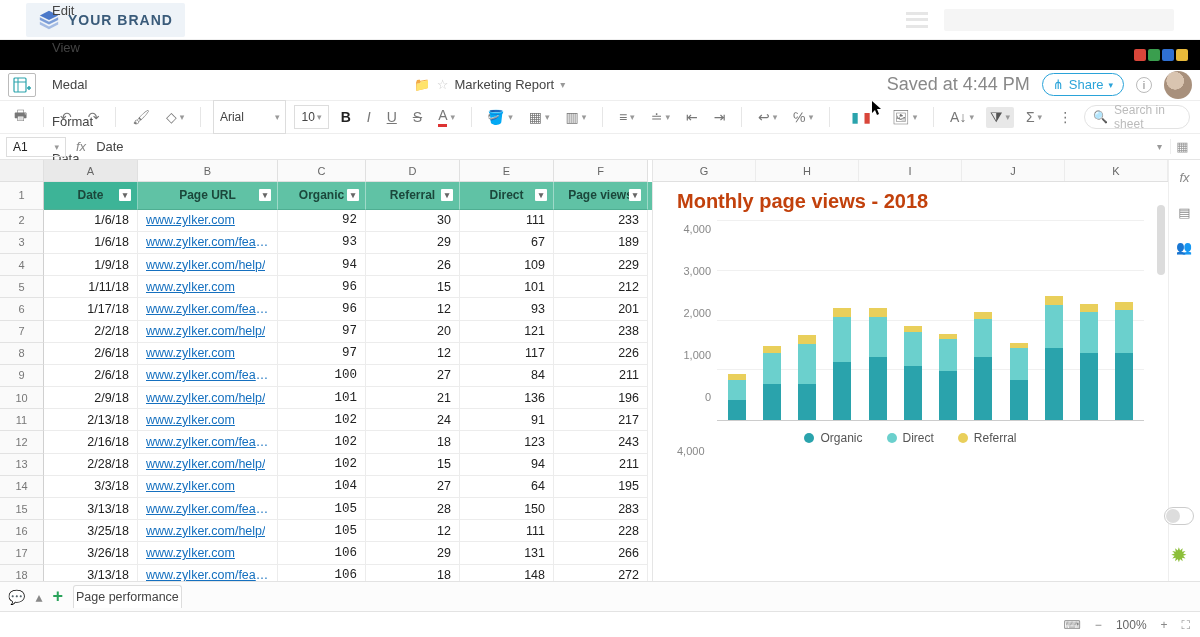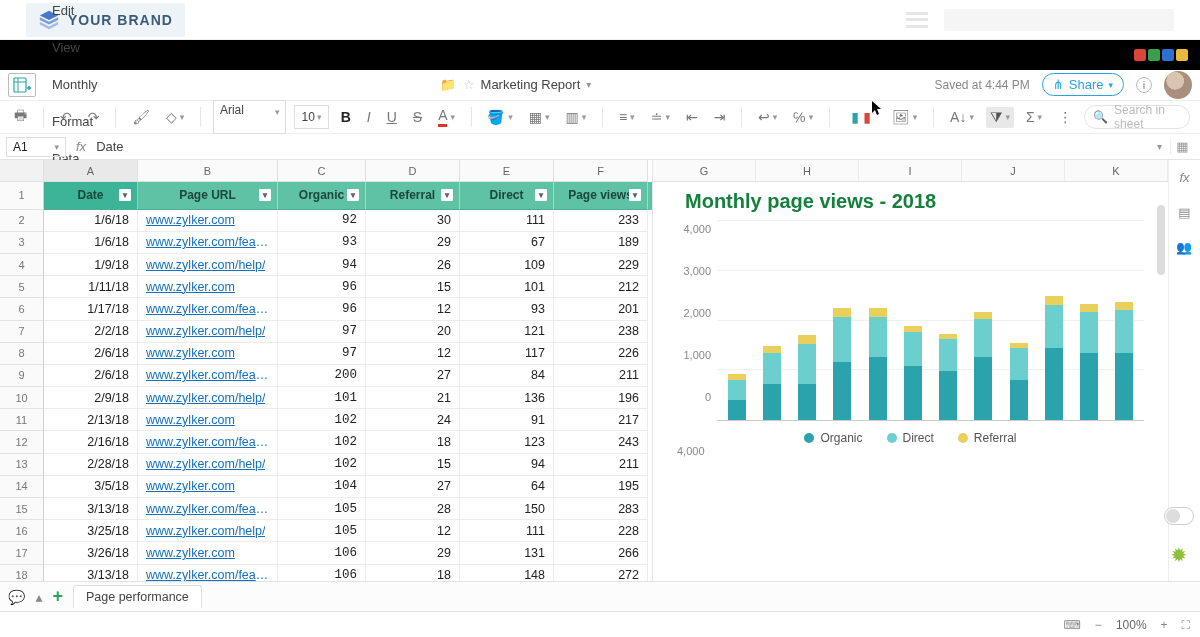--- a/index.html
+++ b/index.html
@@ -31,21 +31,21 @@
   .menu-center{flex:1; display:flex; align-items:center; justify-content:center; gap:6px; color:#444;}
   .menu-right{display:flex; align-items:center; gap:12px; color:#888;}
   .sharebtn{border:1px solid #2aa3d9; color:#2aa3d9; border-radius:14px; padding:3px 10px; display:flex; align-items:center; gap:5px; font-size:13px;}
   .avatar{width:28px;height:28px;border-radius:50%;background:radial-gradient(circle at 40% 35%, #d9c4b0 0 35%, #a8907c 36% 100%);}
 
   
   .toolbar{height:34px; display:flex; align-items:center; padding:0 10px; gap:8px; border-top:1px solid #eee; border-bottom:1px solid #eee;}
   .tb-sep{width:1px;height:20px;background:#e6e6e6;margin:0 4px;}
   .tb-btn{color:#777; padding:2px 4px; display:inline-flex; align-items:center; cursor:pointer; font-size:14px;}
   .tb-btn .dd{font-size:9px; margin-left:3px; color:#999;}
-  .font-select{border:1px solid #ddd; height:24px; width:80px; display:flex; align-items:flex-end; padding:16px 6px; font-size:12px; color:#444; justify-content:space-between;gap:31px;}
+  .font-select{border:1px solid #ddd; height:24px; width:80px; display:flex; align-items:center; padding:16px 6px; font-size:12px; color:#444; justify-content:space-between;gap:31px;}
   .size-select{border:1px solid #ddd; height:24px; width:42px; display:flex; align-items:center; padding:0 6px; font-size:12px; color:#444; justify-content:space-between;}
   .tb-search{ margin-left:auto; border:1px solid #e3e3e3; border-radius:14px; height:24px; width:140px; display:flex; align-items:center; padding:0 8px; gap:6px; color:#bbb; font-size:12px;}
 
   
   .fxrow{height:26px; display:flex; align-items:center; border-bottom:1px solid #e5e5e5; padding:0 6px;}
   .namebox{width:60px; height:20px; border:1px solid #ddd; display:flex; align-items:center; padding:0 6px; font-size:12px;}
   .namebox .dd{margin-left:auto; font-size:9px; color:#999;}
   .fx{font-style:italic; color:#888; margin:0 10px;}
   .fxval{font-size:13px; color:#444;}
   .fx-collapse{margin-left:auto; color:#999; font-size:10px; padding:0 8px;}
@@ -86,21 +86,21 @@
   .cell{border-right:1px solid #ececec; border-bottom:1px solid #ececec; display:flex; align-items:center; padding:0 8px; font-size:12.5px; color:#222;}
   .cA{width:94px; justify-content:flex-end; }
   .cB{width:140px;}
   .cB a{color:#1570bf; text-decoration:underline; white-space:nowrap; overflow:hidden; text-overflow:ellipsis;}
   .cC{width:88px; justify-content:flex-end;font-family:Liberation Mono, monospace;}
   .cD{width:94px; justify-content:flex-end;}
   .cE{width:94px; justify-content:flex-end;}
   .cF{width:94px; justify-content:flex-end;}
 
   
-  .chart-title{font-size:20px; font-weight:600; color:#15803d; margin:8px 0 8px 8px;}
+  .chart-title{font-size:20px; font-weight:600; color:#c2410c; margin:8px 0 8px 0;}
   .chart-container{position:relative;}
   .chart-wrap{position:relative; height:200px; display:flex;}
   .y-axis{width:40px; display:flex; flex-direction:column; justify-content:space-between; font-size:11px; color:#888; padding:2px 6px 18px 0; text-align:right;}
   .plot{flex:1; position:relative; border-bottom:1px solid #ccc;}
   .plot .grid-line{position:absolute; left:0; right:0; border-top:1px solid #f0f0f0;}
   .bars{position:absolute; left:0; right:0; bottom:0; top:0; display:flex; align-items:flex-end; justify-content:space-around; padding:0 2px;}
   .bar{width:18px; display:flex; flex-direction:column-reverse;}
   .seg{width:100%;}
   .seg.organic{background:#2aa3ac;}
   .seg.direct{background:#6bd0cd;}
@@ -109,21 +109,21 @@
   .legend{display:flex; gap:24px; justify-content:center; margin-top:10px; font-size:12px; color:#555;}
   .legend span{display:flex; align-items:center; gap:6px;}
   .dot{width:10px; height:10px; border-radius:50%; display:inline-block;}
   .dot.organic{background:#2aa3ac;}
   .dot.direct{background:#6bd0cd;}
   .dot.referral{background:#e9cf5b;}
 
   
   .sheet-tabs{height:30px; border-top:1px solid #e3e3e3; display:flex; align-items:center; padding:0 8px; gap:10px; background:#fcfcfc;}
   .st-btn{color:#888; font-size:14px;}
-  .tab{padding:4px 12px; border:1px solid #ddd; border-bottom:none; border-radius:3px 3px 0 0; background:#fff; font-size:12.5px; color:#444;}
+  .tab{padding:4px 2px; border:1px solid #ddd; border-bottom:none; border-radius:3px 3px 0 0; background:#fff; font-size:12.5px; color:#444;}
 
   
   .statusbar{height:26px; border-top:1px solid #e3e3e3; display:flex; align-items:center; justify-content:flex-end; gap:14px; padding:0 10px; font-size:12px; color:#666;}
   .sb-btn{color:#888;}
 
   
   .ico{font-family: Arial, 'Segoe UI Symbol', sans-serif;}
 
   
   .cursor{position:absolute; left:872px; top:101px; width:12px; height:16px; pointer-events:none;}
@@ -189,33 +189,33 @@
           <g stroke="#2aa3ac" stroke-width="1.5">
             <line x1="14" y1="11" x2="18" y2="11"></line>
             <line x1="16" y1="9" x2="16" y2="13"></line>
           </g>
         </svg>
     </div>
     <div class="menu-items" id="menu-items">
         <span>File</span>
         <span>Edit</span>
         <span>View</span>
-        <span>Monthly</span>
+        <span>Medal</span>
         <span>Format</span>
         <span>Data</span>
         <span>Tools</span>
       </div>
     <div class="menu-center">
       <span class="ico">📁</span>
       <span class="ico" style="color:#ccc">☆</span>
       <span style="color:#444">Marketing Report</span>
       <span class="ico" style="font-size:10px;color:#999">▾</span>
     </div>
     <div class="menu-right">
-      <span style="font-size:12px">Saved at 4:44 PM</span>
+      <span style="font-size:18px">Saved at 4:44 PM</span>
       <div class="sharebtn">
         <span class="ico">⋔</span>
         <span>Share</span>
         <span style="font-size:9px">▾</span>
       </div>
       <span class="ico" style="border:1px solid #bbb;border-radius:50%;width:16px;height:16px;display:inline-flex;align-items:center;justify-content:center;font-size:11px;color:#888">i</span>
       <div class="avatar"></div>
     </div>
   </div>
 
@@ -402,21 +402,21 @@
             <div class="cell cD">12</div>
             <div class="cell cE">117</div>
             <div class="cell cF">226</div>
           </div>
           <div class="drow">
             <div class="rownum">9</div>
             <div class="cell cA">2/6/18</div>
             <div class="cell cB">
               <a href="#">www.zylker.com/features/</a>
             </div>
-            <div class="cell cC">200</div>
+            <div class="cell cC">100</div>
             <div class="cell cD">27</div>
             <div class="cell cE">84</div>
             <div class="cell cF">211</div>
           </div>
           <div class="drow">
             <div class="rownum">10</div>
             <div class="cell cA">2/9/18</div>
             <div class="cell cB">
               <a href="#">www.zylker.com/help/</a>
             </div>
@@ -453,21 +453,21 @@
             <div class="cell cB">
               <a href="#">www.zylker.com/help/</a>
             </div>
             <div class="cell cC">102</div>
             <div class="cell cD">15</div>
             <div class="cell cE">94</div>
             <div class="cell cF">211</div>
           </div>
           <div class="drow">
             <div class="rownum">14</div>
-            <div class="cell cA">3/5/18</div>
+            <div class="cell cA">3/3/18</div>
             <div class="cell cB">
               <a href="#">www.zylker.com</a>
             </div>
             <div class="cell cC">104</div>
             <div class="cell cD">27</div>
             <div class="cell cE">64</div>
             <div class="cell cF">195</div>
           </div>
           <div class="drow">
             <div class="rownum">15</div>

